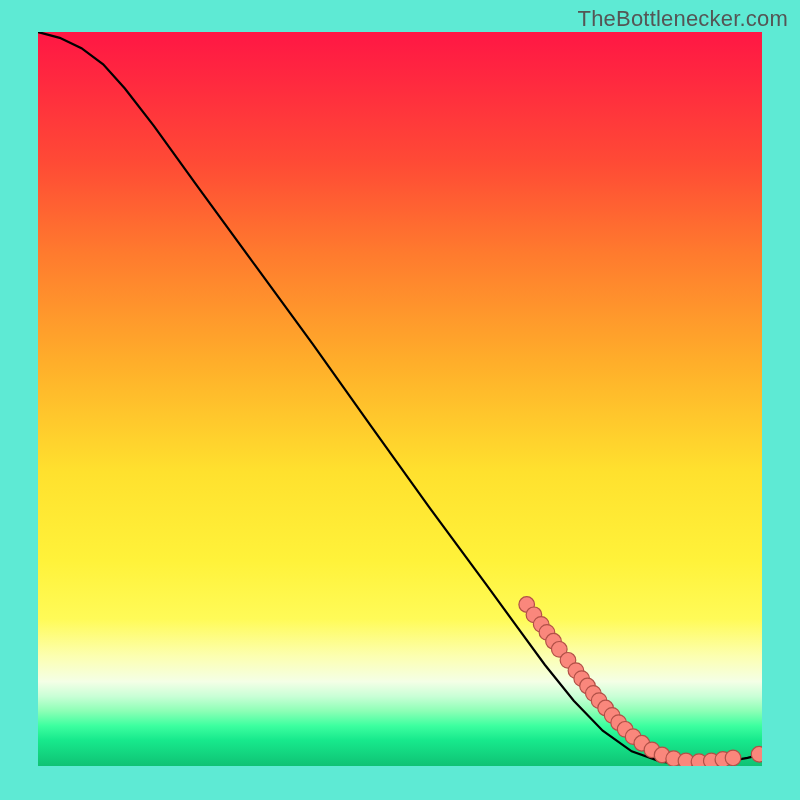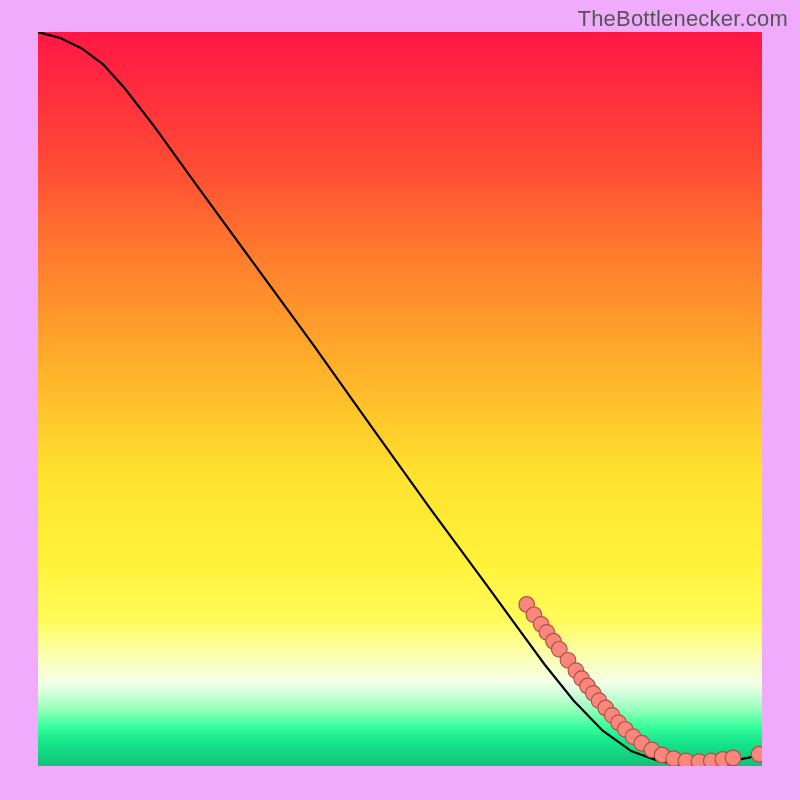--- a/index.html
+++ b/index.html
@@ -8,21 +8,21 @@
     background: #000;
     width: 800px;
     height: 800px;
     overflow: hidden;
     font-family: Arial, Helvetica, sans-serif;
   }
   .frame {
     position: relative;
     width: 800px;
     height: 800px;
-    background: #f0abfc;
+    background: #5eead4;
   }
   .attribution {
     position: absolute;
     top: 6px;
     right: 12px;
     color: #555;
     font-size: 22px;
     font-weight: 500;
     letter-spacing: 0.2px;
     user-select: none;

